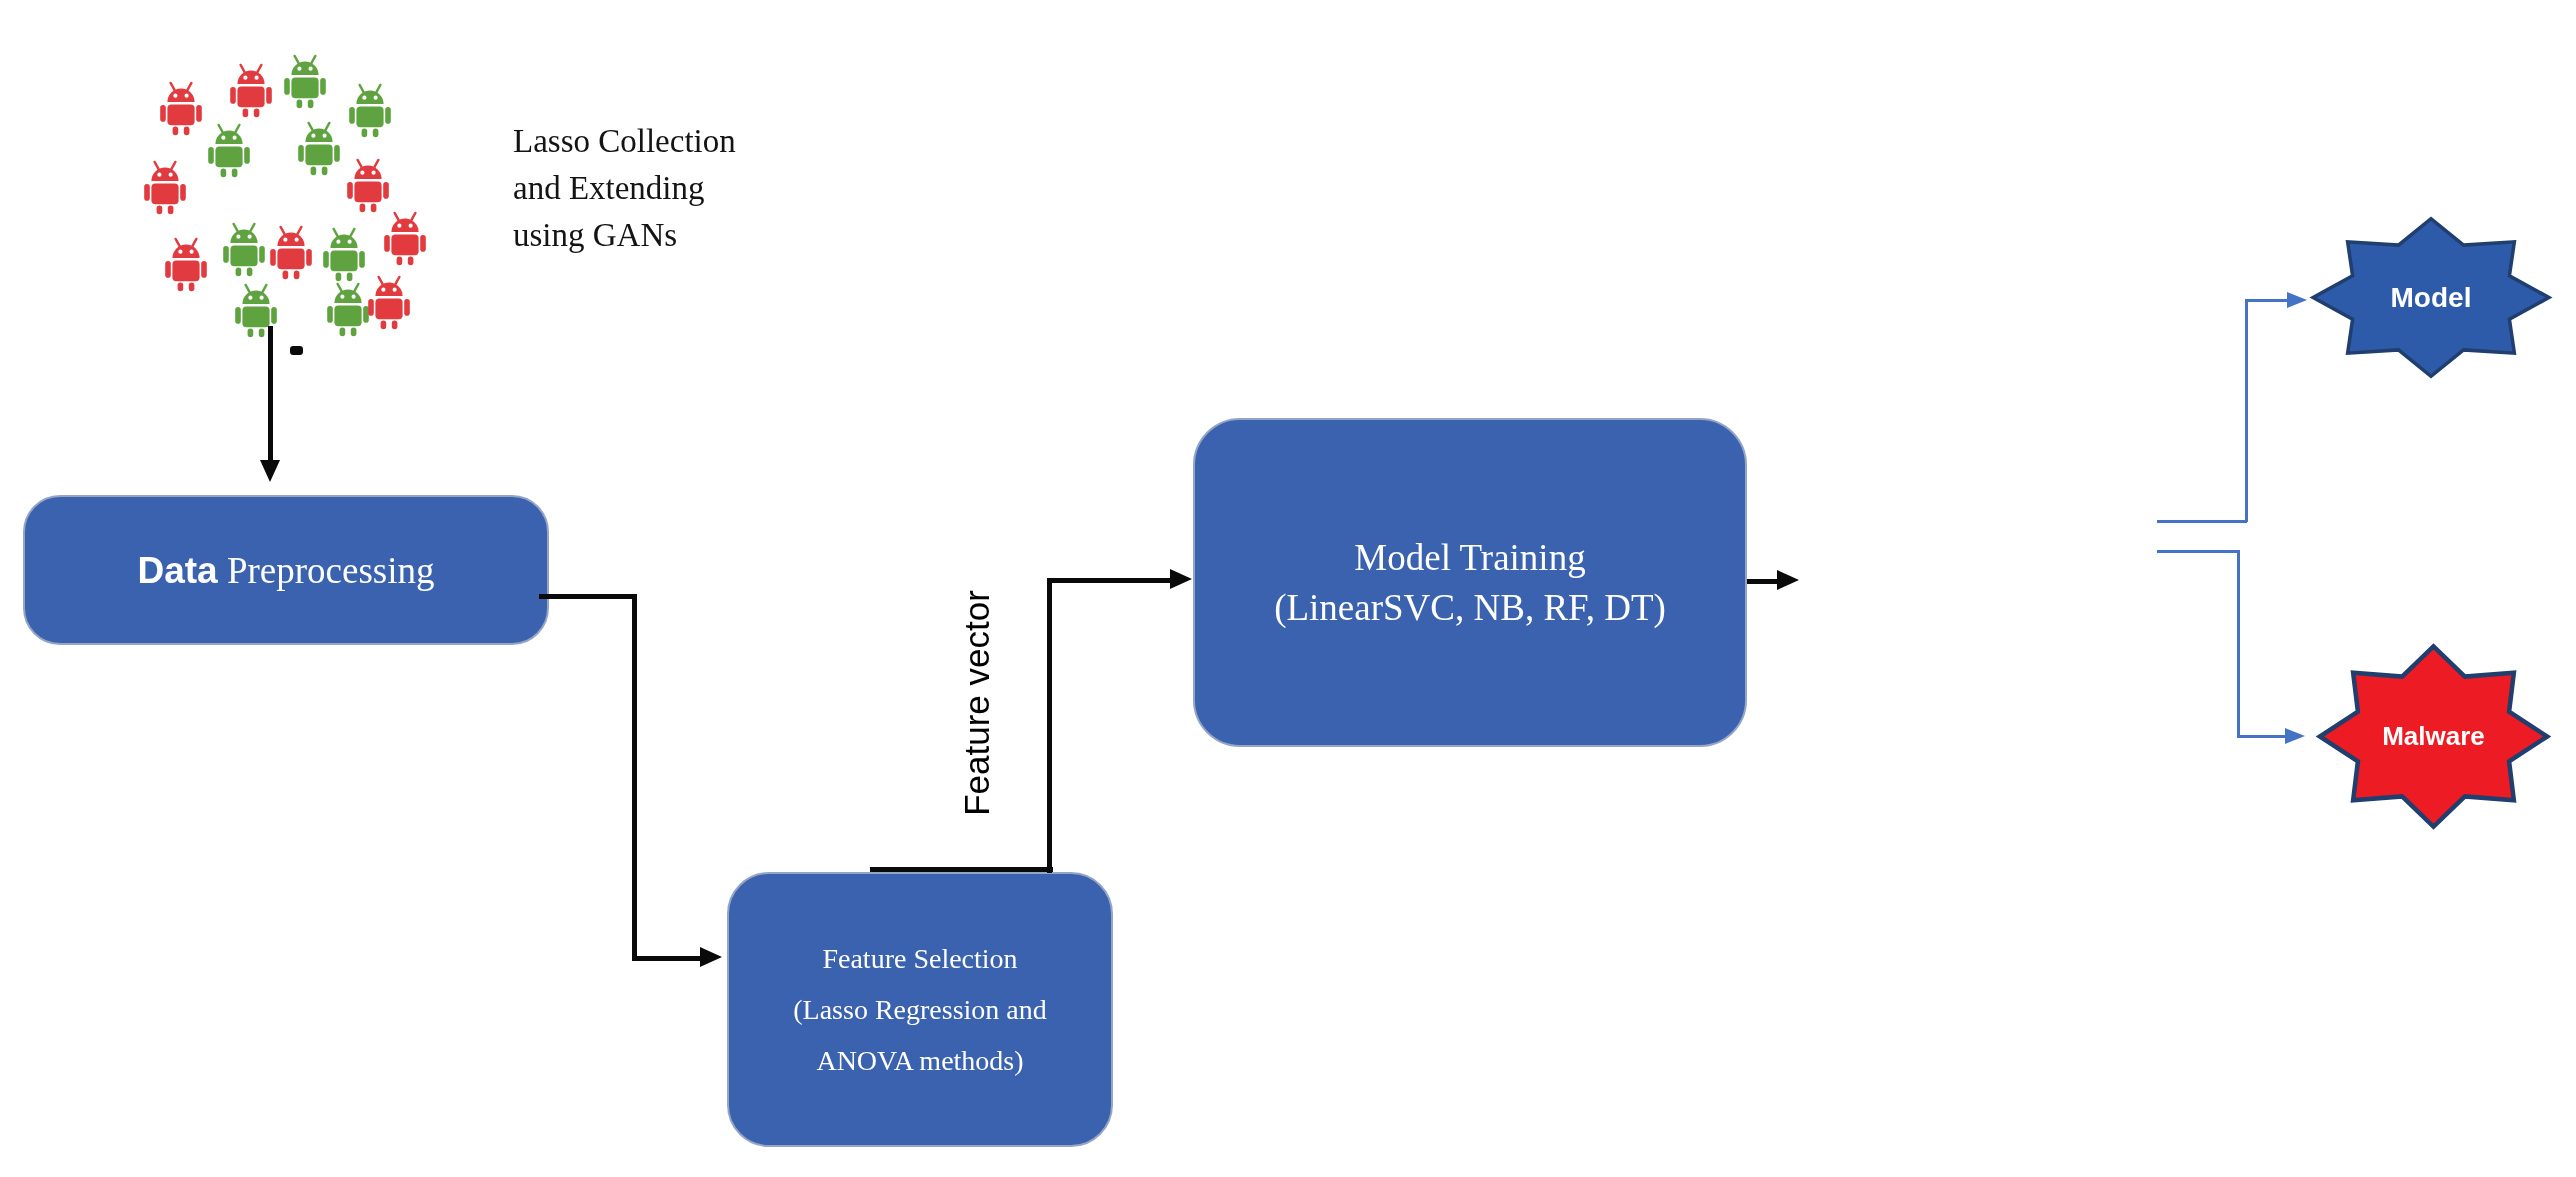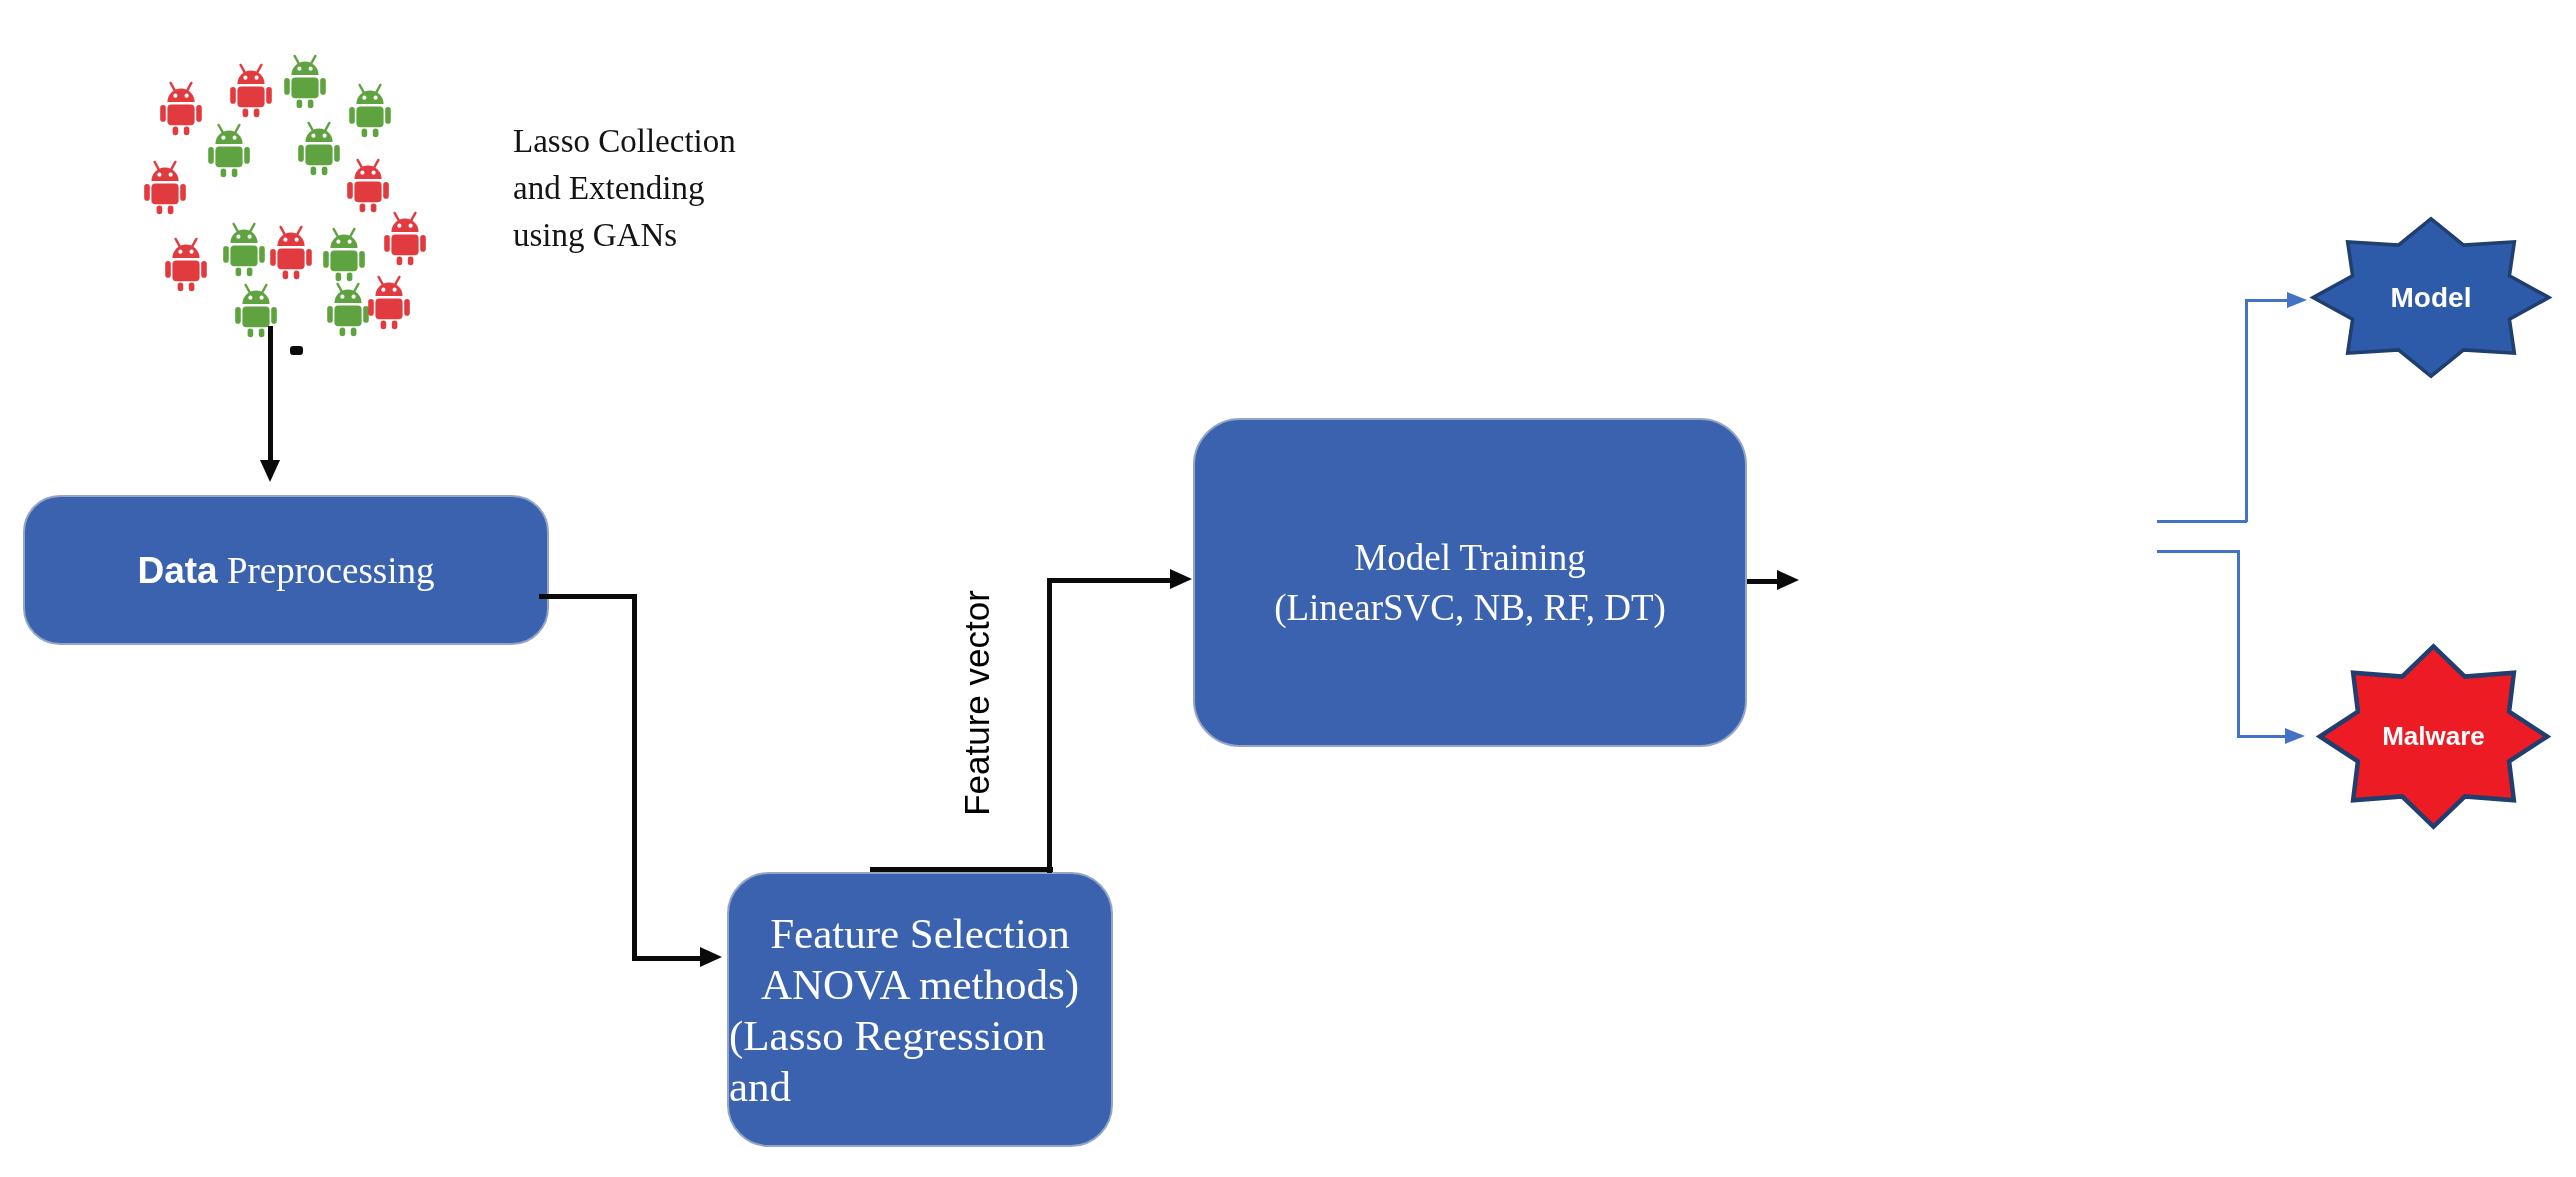--- a/index.html
+++ b/index.html
@@ -163,24 +163,24 @@
       <span> </span>
       <span>Preprocessing</span>
     </div>
   </div>
 
   <div class="segk" style="left:539px;top:594px;width:98px;height:5px;"></div>
   <div class="segk" style="left:632px;top:594px;width:5px;height:366px;"></div>
   <div class="segk" style="left:632px;top:956px;width:70px;height:5px;"></div>
   <div class="ah-right" style="left:700px;top:947px;"></div>
 
-  <div class="node" style="left:727px;top:872px;width:386px;height:275px;border-radius:42px;font-size:43px;line-height:51px;">
+  <div class="node" style="left:727px;top:872px;width:386px;height:275px;border-radius:42px;font-size:28px;line-height:51px;">
     <span class="ln">Feature Selection</span>
+    <span class="ln">(Lasso Regression and</span>
     <span class="ln">ANOVA methods)</span>
-    <span class="ln">(Lasso Regression and</span>
   </div>
 
   <div class="segk" style="left:870px;top:867px;width:183px;height:5px;"></div>
   <div class="segk" style="left:1047px;top:580px;width:5px;height:293px;"></div>
   <div class="segk" style="left:1047px;top:578px;width:125px;height:5px;"></div>
   <div class="ah-right" style="left:1170px;top:569px;"></div>
   <div id="fv-label">Feature vector</div>
 
   <div class="node" style="left:1193px;top:418px;width:554px;height:329px;border-radius:47px;font-size:37px;line-height:50px;">
     <span class="ln">Model Training</span>

